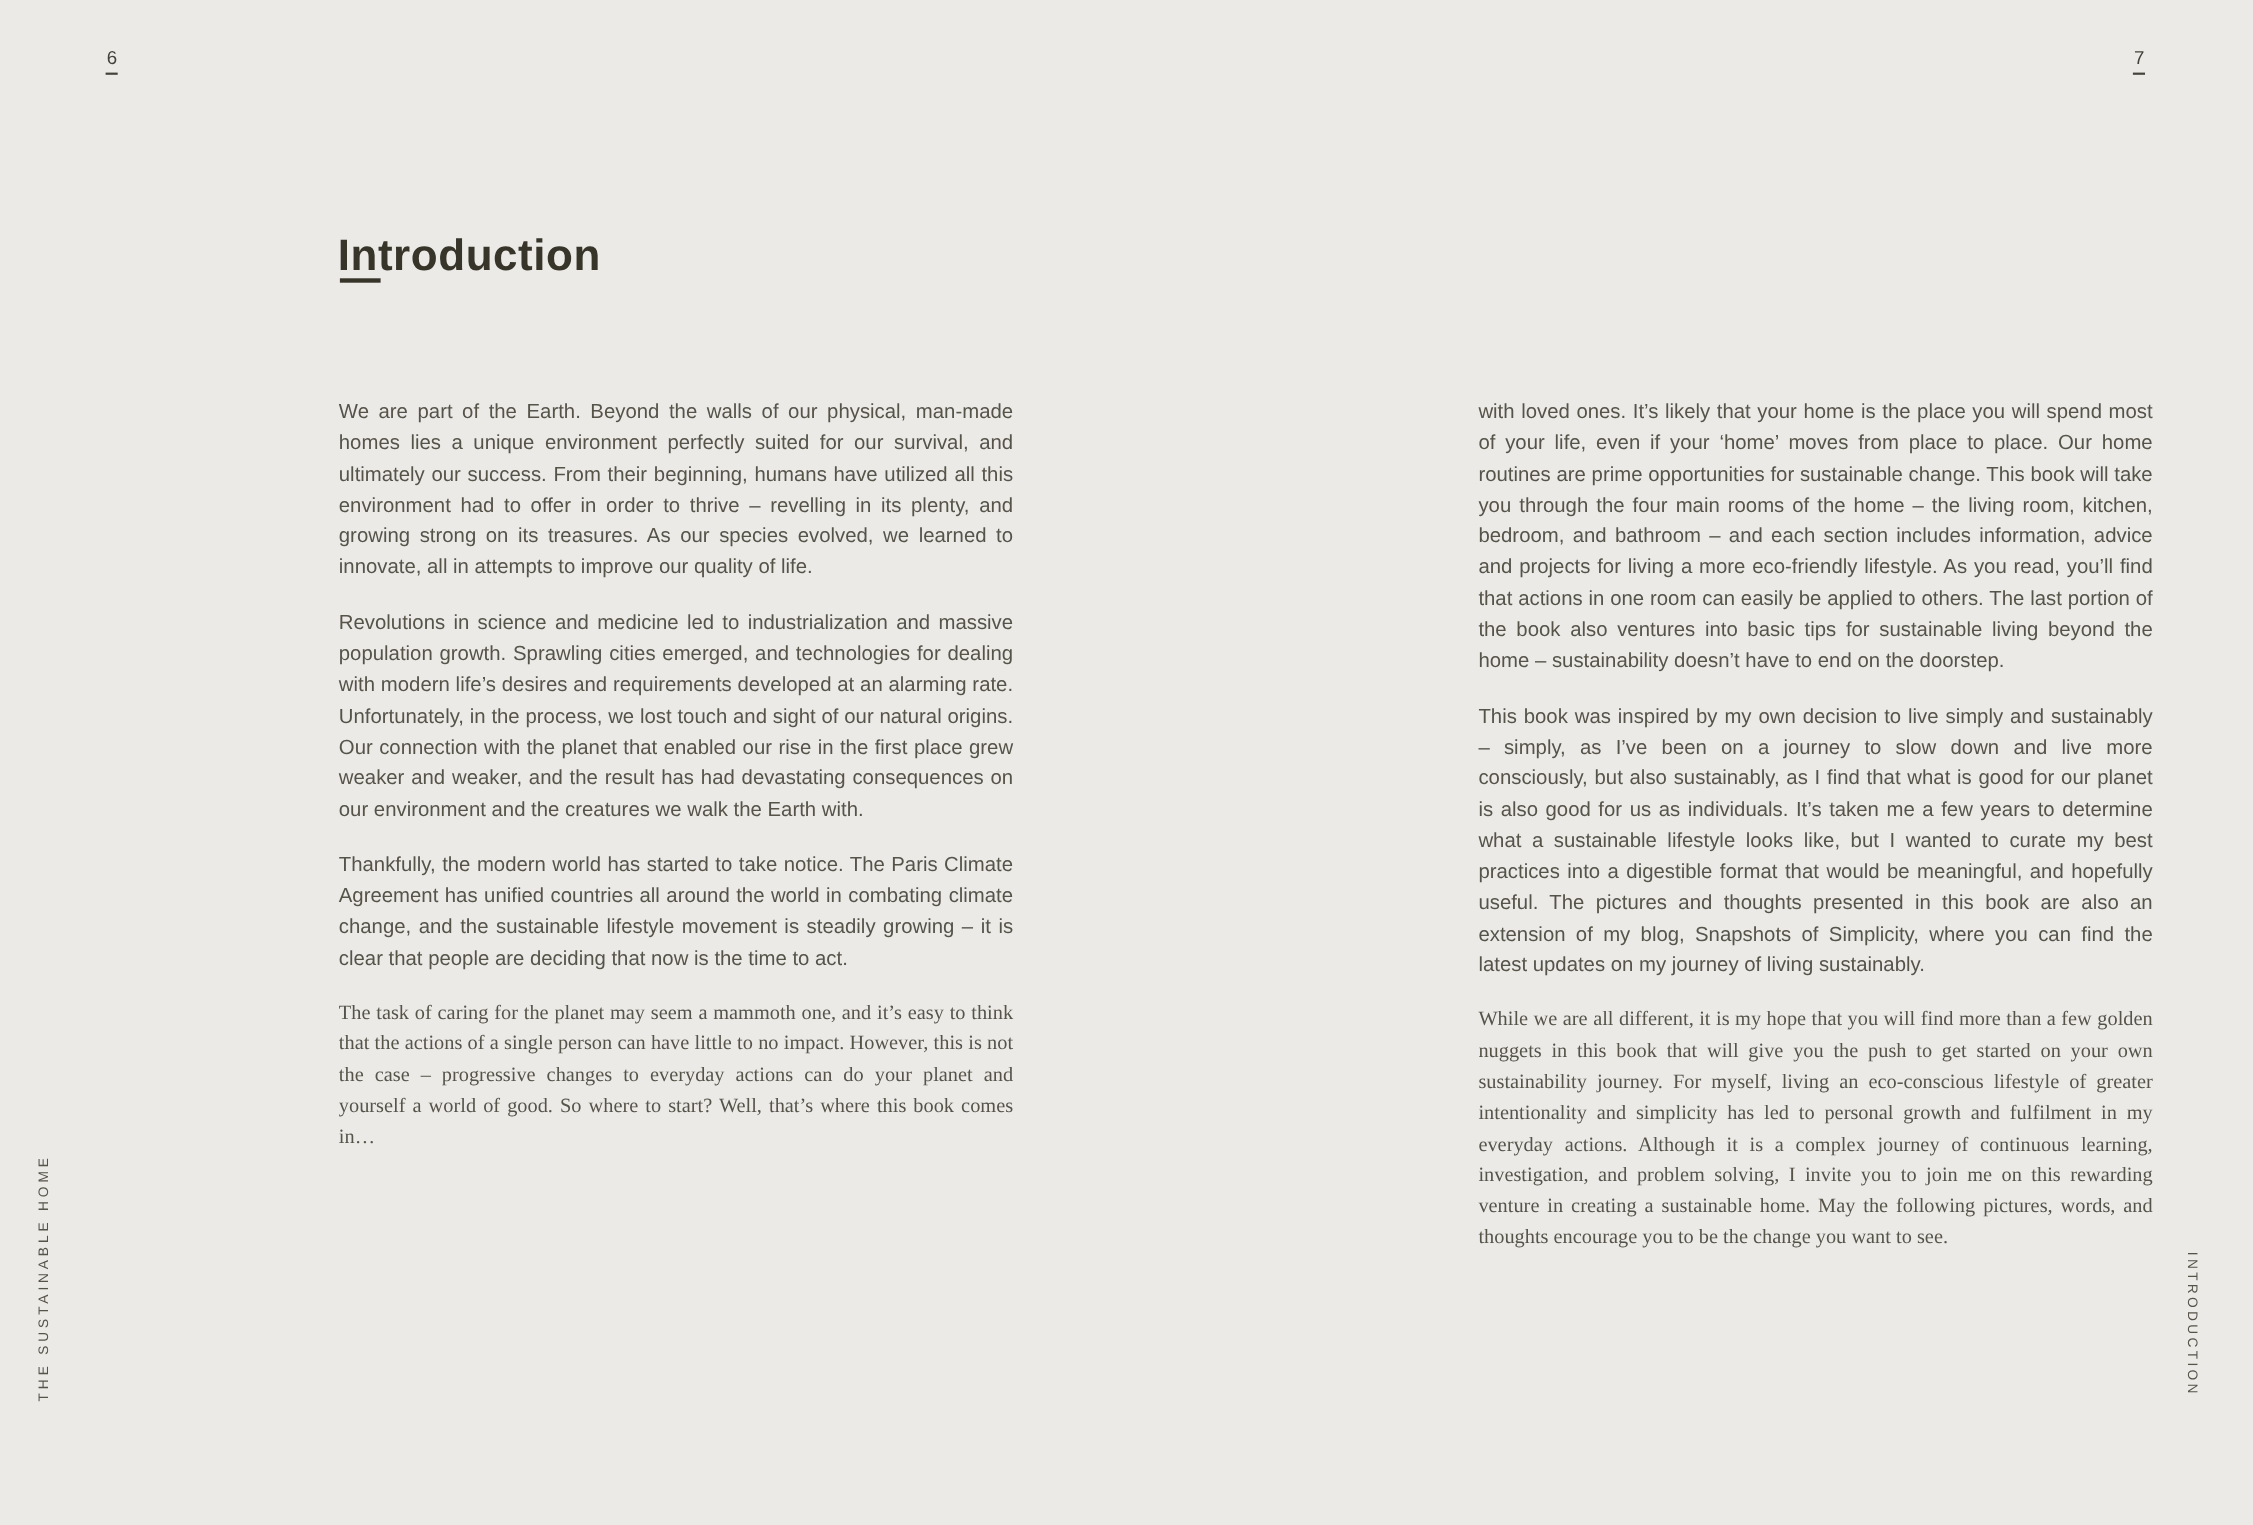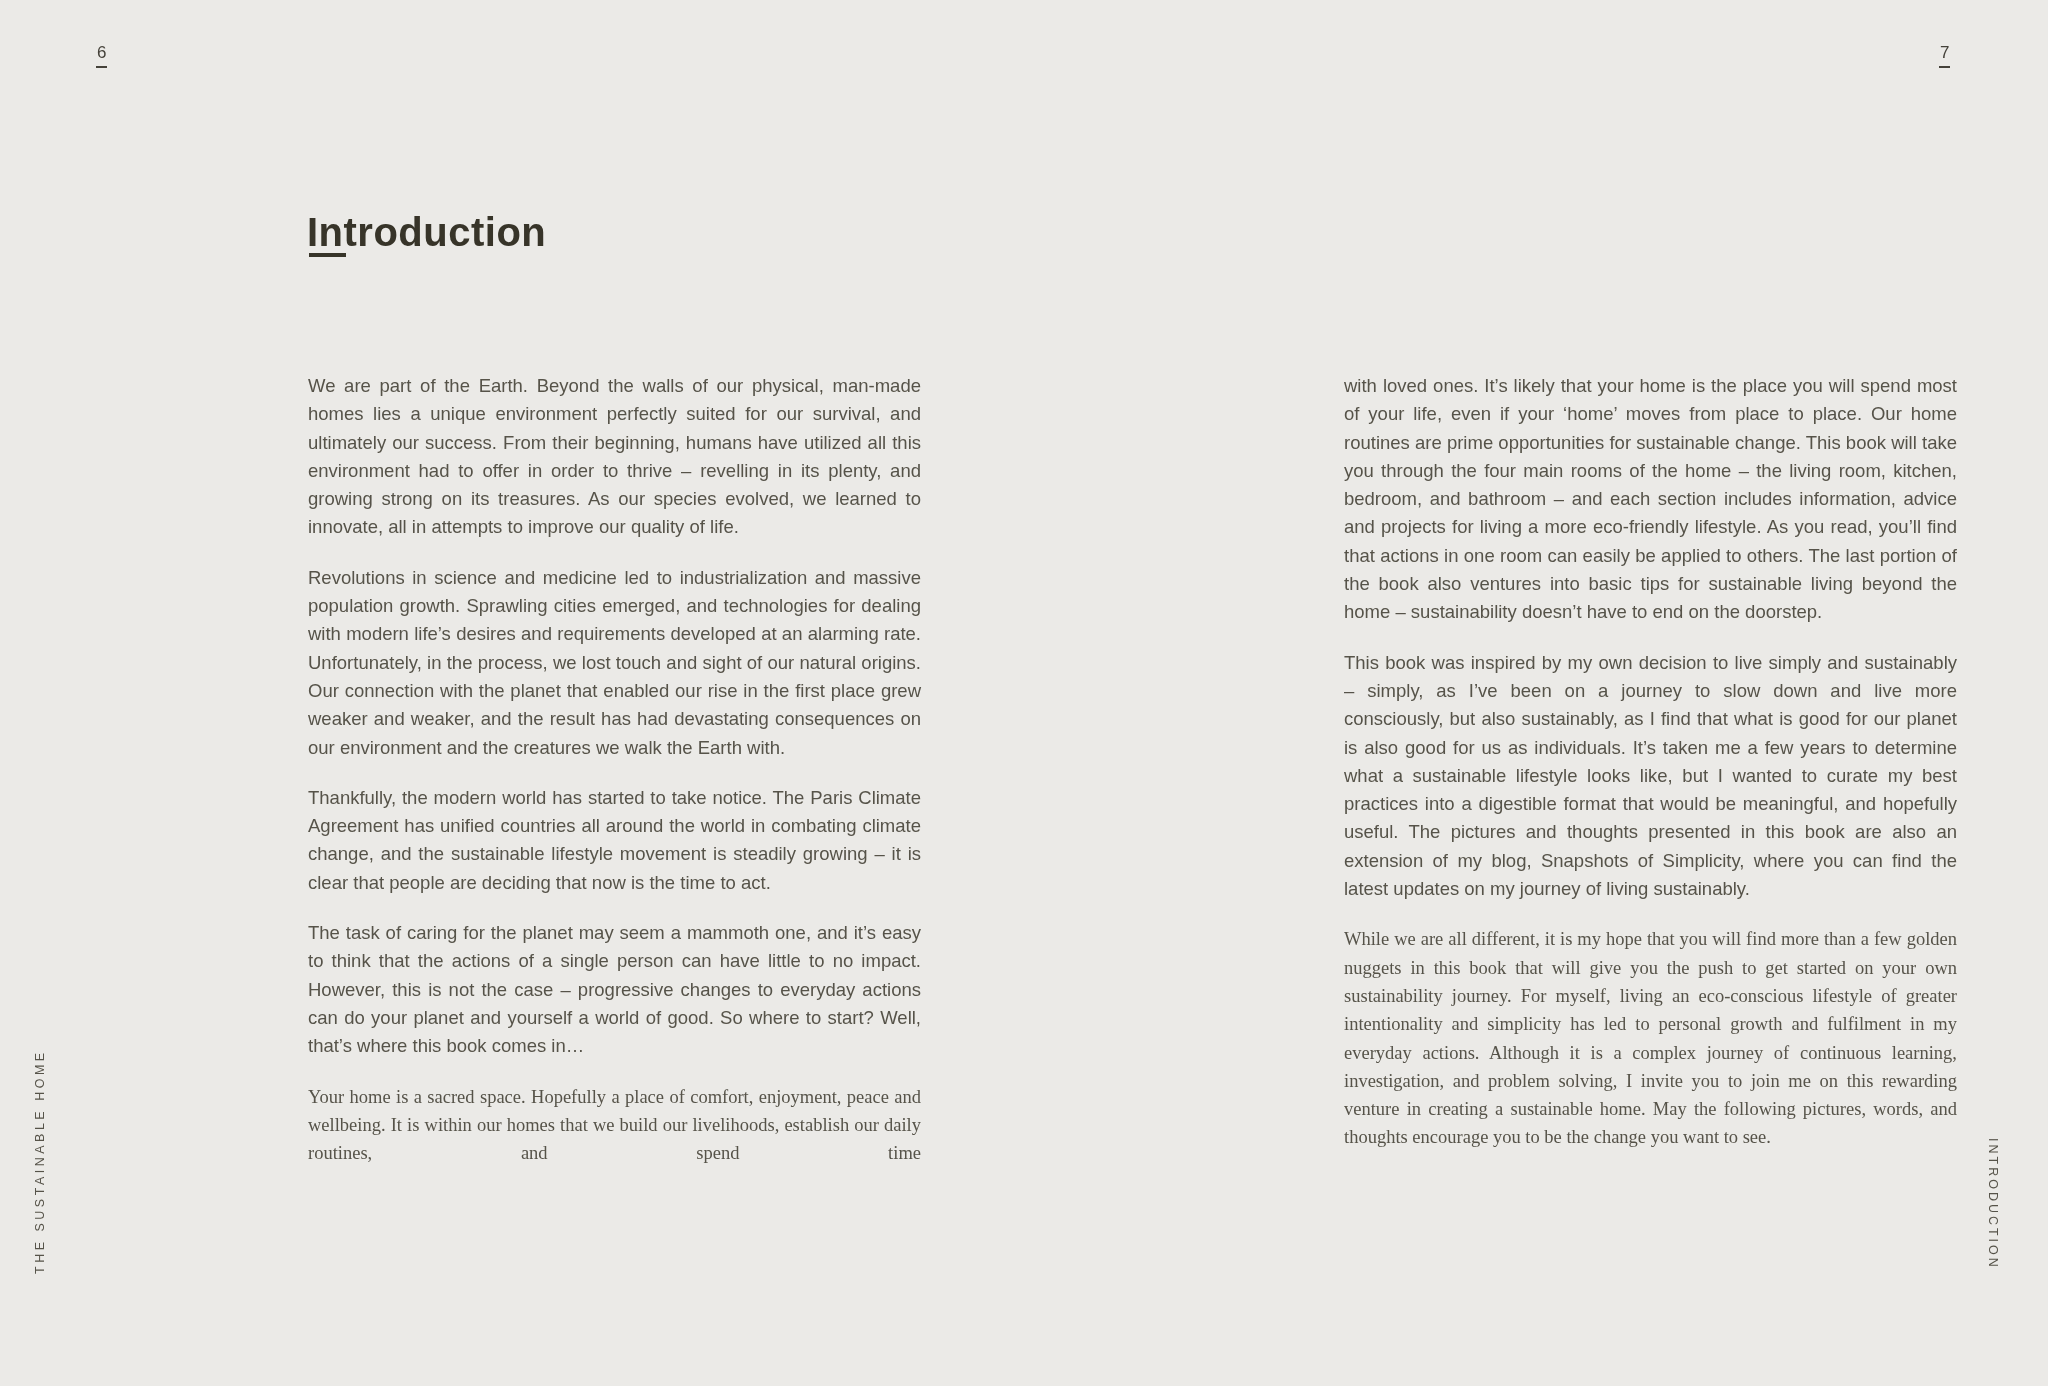--- a/index.html
+++ b/index.html
@@ -49,21 +49,21 @@
     position: absolute;
     top: 360px;
     width: 613px;
     font-size: 18.5px;
     line-height: 28.3px;
     color: #565349;
     text-align: justify;
   }
   .col.left  { left: 308px; }
   .col.right { left: 1344px; }
-  .col p { margin: 12px 0 22px 0; }
+  .col p { margin: 0 0 22px 0; }
   .col p:last-child { margin-bottom: 0; font-family: Liberation Serif, serif; }
   .col p.cont { text-align-last: justify; }
 
   .spine-label {
     position: absolute;
     writing-mode: vertical-rl;
     font-size: 12.5px;
     color: #565349;
     white-space: nowrap;
   }
@@ -90,21 +90,20 @@
 
   <h1 class="heading">Introduction</h1>
 
   <div class="heading-rule"></div>
 
   <div class="col left">
     <p>We are part of the Earth. Beyond the walls of our physical, man-made homes lies a unique environment perfectly suited for our survival, and ultimately our success. From their beginning, humans have utilized all this environment had to offer in order to thrive – revelling in its plenty, and growing strong on its treasures. As our species evolved, we learned to innovate, all in attempts to improve our quality of life.</p>
     <p>Revolutions in science and medicine led to industrialization and massive population growth. Sprawling cities emerged, and technologies for dealing with modern life’s desires and requirements developed at an alarming rate. Unfortunately, in the process, we lost touch and sight of our natural origins. Our connection with the planet that enabled our rise in the first place grew weaker and weaker, and the result has had devastating consequences on our environment and the creatures we walk the Earth with.</p>
     <p>Thankfully, the modern world has started to take notice. The Paris Climate Agreement has unified countries all around the world in combating climate change, and the sustainable lifestyle movement is steadily growing – it is clear that people are deciding that now is the time to act.</p>
     <p>The task of caring for the planet may seem a mammoth one, and it’s easy to think that the actions of a single person can have little to no impact. However, this is not the case – progressive changes to everyday actions can do your planet and yourself a world of good. So where to start? Well, that’s where this book comes in…</p>
-    <p class="cont">Your home is a sacred space. Hopefully a place of comfort, enjoyment, peace and wellbeing. It is within our homes that we build our livelihoods, establish our daily routines, and spend time</p>
   </div>
 
   <span class="spine-label left">THE SUSTAINABLE HOME</span>
 
   <span class="page-num right">7</span>
 
   <div class="col right">
     <p>with loved ones. It’s likely that your home is the place you will spend most of your life, even if your ‘home’ moves from place to place. Our home routines are prime opportunities for sustainable change. This book will take you through the four main rooms of the home – the living room, kitchen, bedroom, and bathroom – and each section includes information, advice and projects for living a more eco-friendly lifestyle. As you read, you’ll find that actions in one room can easily be applied to others. The last portion of the book also ventures into basic tips for sustainable living beyond the home – sustainability doesn’t have to end on the doorstep.</p>
     <p>This book was inspired by my own decision to live simply and sustainably – simply, as I’ve been on a journey to slow down and live more consciously, but also sustainably, as I find that what is good for our planet is also good for us as individuals. It’s taken me a few years to determine what a sustainable lifestyle looks like, but I wanted to curate my best practices into a digestible format that would be meaningful, and hopefully useful. The pictures and thoughts presented in this book are also an extension of my blog, Snapshots of Simplicity, where you can find the latest updates on my journey of living sustainably.</p>
     <p>While we are all different, it is my hope that you will find more than a few golden nuggets in this book that will give you the push to get started on your own sustainability journey. For myself, living an eco-conscious lifestyle of greater intentionality and simplicity has led to personal growth and fulfilment in my everyday actions. Although it is a complex journey of continuous learning, investigation, and problem solving, I invite you to join me on this rewarding venture in creating a sustainable home. May the following pictures, words, and thoughts encourage you to be the change you want to see.</p>

